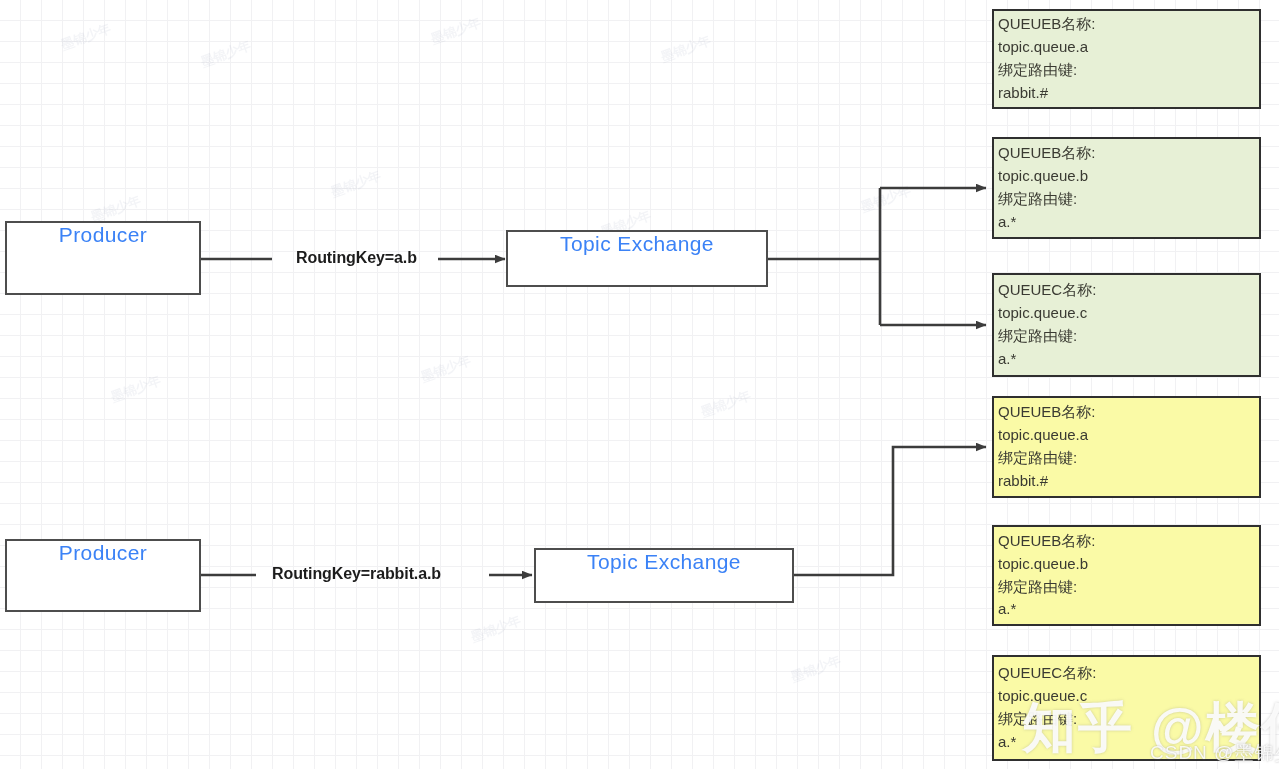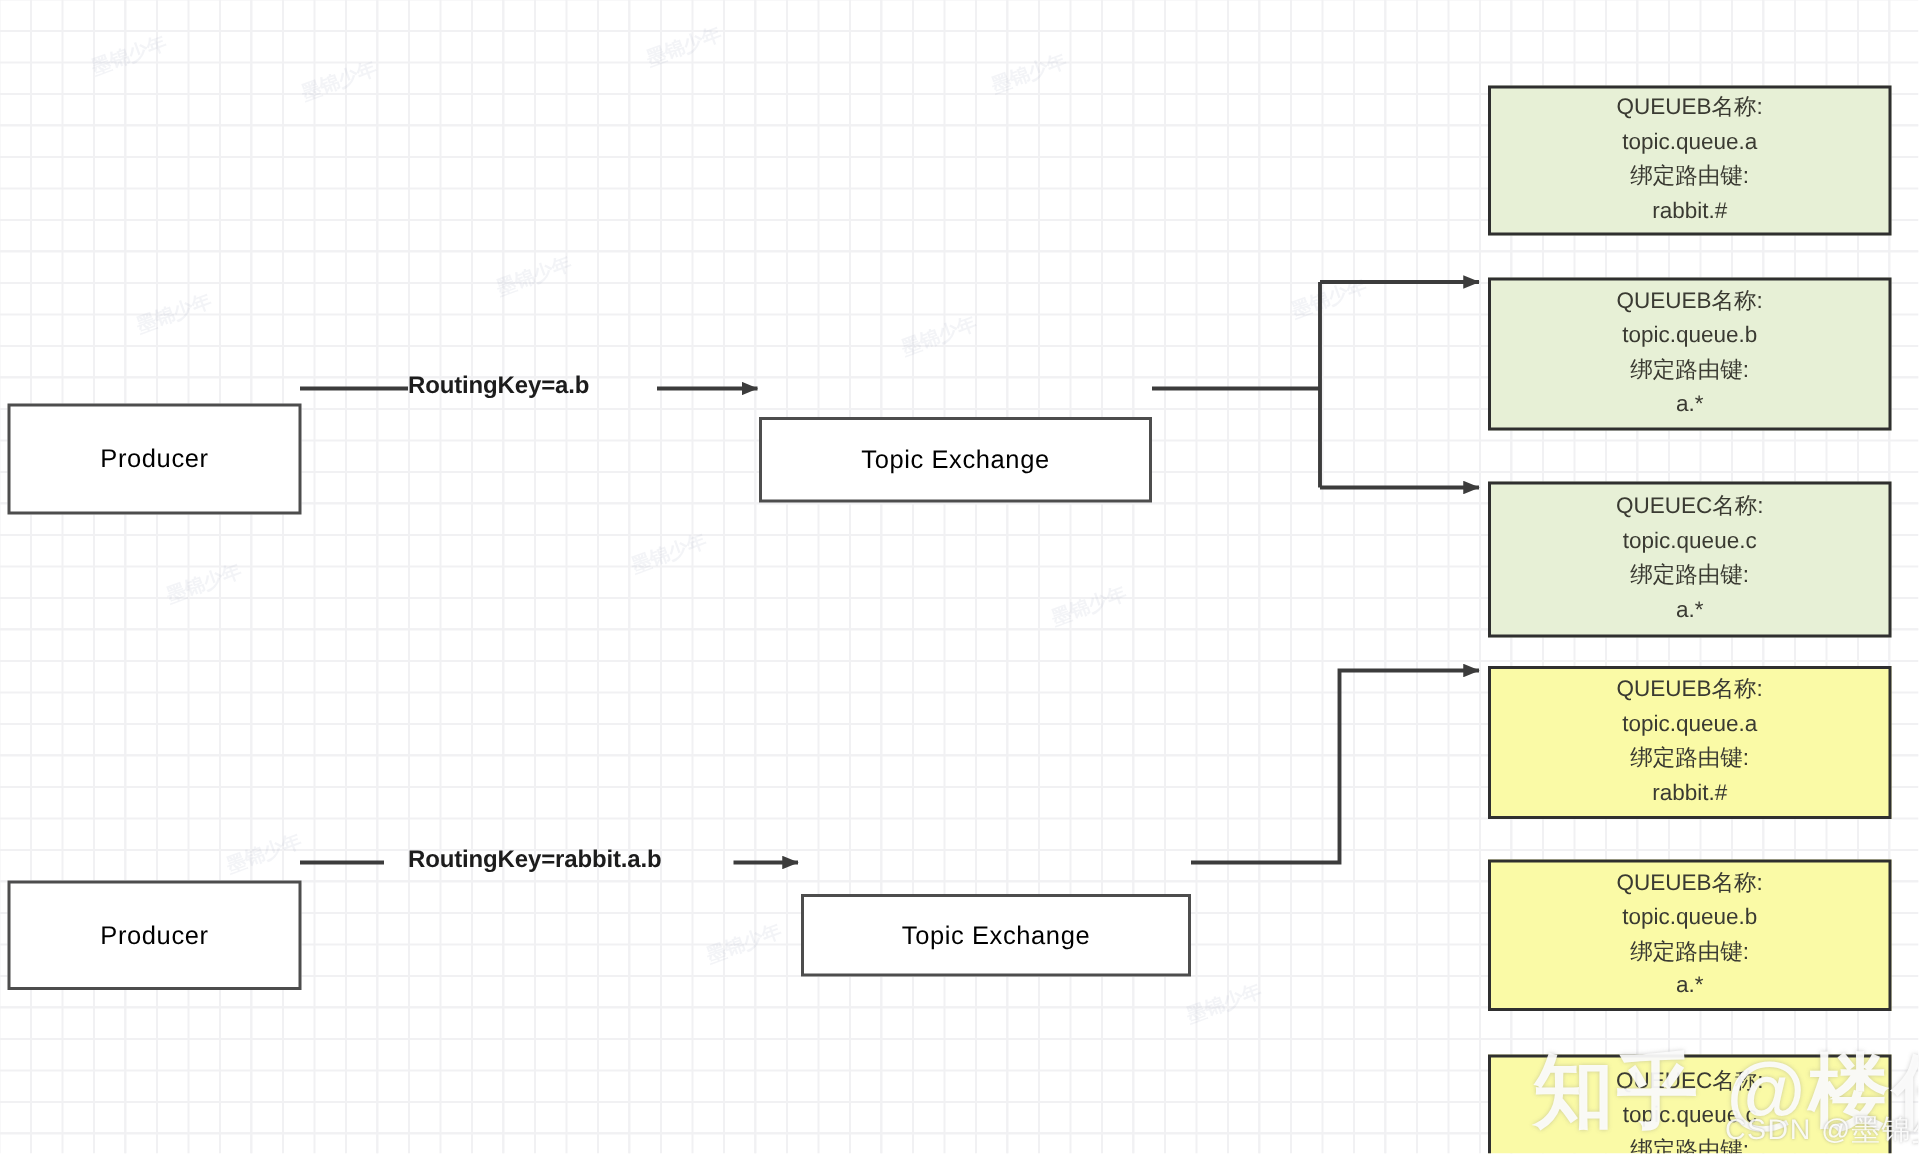--- a/index.html
+++ b/index.html
@@ -24,31 +24,30 @@
       84px 84px,
       84px 84px;
     background-position: -1px -1px, -1px -1px, -1px -1px, -1px -1px;
     font-family: "Liberation Sans", "DejaVu Sans", sans-serif;
   }
 
   .node {
     position: absolute;
     box-sizing: border-box;
     display: flex;
-    align-items: center;
+    align-items: flex-start;
     justify-content: center;
     text-align: center;
-    margin-top: 48px;
   }
 
   .plain-box {
     background: #ffffff;
     border: 2px solid #4d4d4d;
-    color: #000000;
-    font-size: 17px;
+    color: #3b82f6;
+    font-size: 21px;
     letter-spacing: 0.4px;
   }
 
   .queue-box {
     border: 2px solid #2f2f2f;
     font-size: 15px;
     line-height: 1.52;
     color: #3a3a32;
     flex-direction: column;
     padding: 2px 4px;
@@ -140,21 +139,21 @@
     <path d="M200,575 L256,575" stroke="#3c3c3c" stroke-width="2.6" fill="none"></path>
     <path d="M489,575 L532,575" stroke="#3c3c3c" stroke-width="2.6" fill="none" marker-end="url(#arw)"></path>
 
     <path d="M794,575 L893,575 L893,447 L986,447" stroke="#3c3c3c" stroke-width="2.6" fill="none" marker-end="url(#arw)"></path>
   </svg>
 
   <div class="node plain-box" style="left:5px; top:221px; width:196px; height:74px;">
     <span>Producer</span>
   </div>
 
-  <div class="edge-label" style="left:272px; top:249px;">RoutingKey=a.b</div>
+  <div class="edge-label" style="left:272px; top:249px;padding-left:24px;">RoutingKey=a.b</div>
 
   <div class="node plain-box" style="left:506px; top:230px; width:262px; height:57px;">
     <span>Topic Exchange</span>
   </div>
 
   <div class="node queue-box green" style="left:992px; top:9px; width:269px; height:100px;">
     <span class="ln">QUEUEB名称:</span>
     <span class="ln">topic.queue.a</span>
     <span class="ln">绑定路由键:</span>
     <span class="ln">rabbit.#</span>

